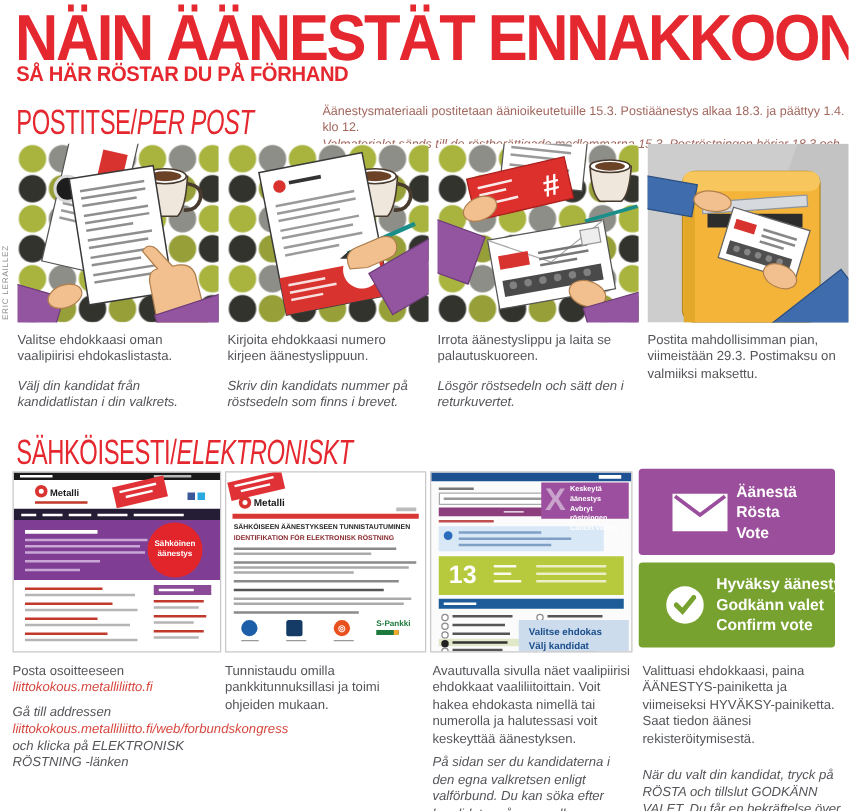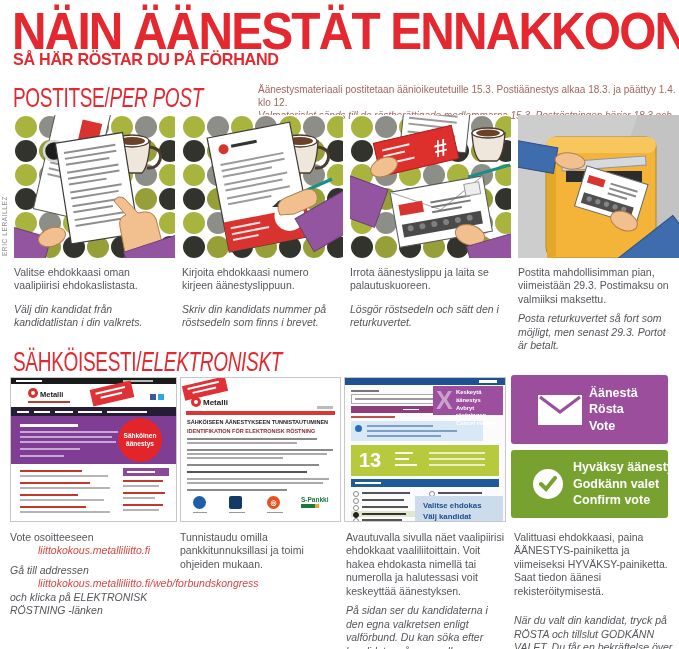--- a/index.html
+++ b/index.html
@@ -17,21 +17,21 @@
   .sec-desc .sv{font-style:italic;display:block;}
   .credit{position:absolute;left:1px;top:196px;writing-mode:vertical-rl;transform:rotate(180deg);
           font-size:6.5px;letter-spacing:.6px;color:#8d8d8d;}
   
   .fig{position:absolute;top:115px;width:161px;height:143px;}
   .shot{position:absolute;top:377px;background:#fff;border:1px solid #c8c8c8;overflow:hidden;}
   
   .cap{position:absolute;font-size:10.5px;line-height:1.28;color:#54555a;}
   .cap .sv{font-style:italic;display:block;}
   .gap10{height:10px;} .gap6{height:6px;}
-  .redlink{color:#d6473f;font-style:italic;margin-left:28px;}
+  .redlink{color:#d6473f;font-style:italic;}
   .blocklink{display:block;}
   
   .l{position:absolute;height:2px;background:#9a9a9a;}
   .w{background:#fff;}
   
   .p-site{left:10px;width:165px;height:143px;}
   .p-ident{left:180px;width:159px;height:143px;}
   .p-vote{left:344px;width:160px;height:143px;background:#fbfbfb;}
   .brandrow{position:absolute;font-weight:bold;color:#1a1a1a;}
   .ribbon{position:absolute;background:#e03236;transform:rotate(-13deg);}
@@ -278,21 +278,20 @@
   <div class="cap" style="left:350px;top:266px;width:150px">
     <span>Irrota äänestyslippu ja laita se palautuskuoreen.</span><div class="gap10"></div>
     <span class="sv">Lösgör röstsedeln och sätt den i returkuvertet.</span>
   </div>
   <div class="cap" style="left:182px;top:266px;width:152px">
     <span>Kirjoita ehdokkaasi numero kirjeen äänestyslippuun.</span><div class="gap10"></div>
     <span class="sv">Skriv din kandidats nummer på röstsedeln som finns i brevet.</span>
   </div>
   <div class="cap" style="left:518px;top:266px;width:158px">
     <span>Postita mahdollisimman pian, viimeistään 29.3. Postimaksu on valmiiksi maksettu.</span><div class="gap6"></div>
-    <span class="sv">Posta returkuvertet så fort som möjligt, men senast 29.3. Portot är betalt.</span>
   </div>
 
   <div class="sec-head" style="top:346px">
     <span>SÄHKÖISESTI</span><span>/</span><span class="it">ELEKTRONISKT</span>
   </div>
 
   <div class="shot p-site">
     <div style="position:absolute;left:0;top:0;width:165px;height:6px;background:#1a1a1a"></div>
     <div class="l w" style="left:5px;top:2px;width:26px;height:1.5px"></div>
     <div class="l w" style="left:112px;top:2px;width:30px;height:1.5px;opacity:.7"></div>
@@ -464,21 +463,21 @@
         </svg>
     </div>
     <div class="txt" style="left:62px">
       <div>Hyväksy äänestys</div>
       <div>Godkänn valet</div>
       <div>Confirm vote</div>
     </div>
   </div>
 
   <div class="cap" style="left:10px;top:531px;width:156px">
-    <span>Vote osoitteeseen</span>
+    <span>Posta osoitteeseen</span>
     <span class="redlink blocklink">liittokokous.metalliliitto.fi</span>
     <div class="gap6"></div>
     <span class="sv">
       <span>Gå till addressen </span><span class="redlink">liittokokous.metalliliitto.fi/web/forbundskongress</span><span> och klicka på ELEKTRONISK RÖSTNING -länken</span>
     </span>
   </div>
   <div class="cap" style="left:180px;top:531px;width:150px">
     <span>Tunnistaudu omilla pankkitunnuksillasi ja toimi ohjeiden mukaan.</span><div class="gap10"></div><div class="gap10"></div>
   </div>
   <div class="cap" style="left:346px;top:531px;width:158px">

